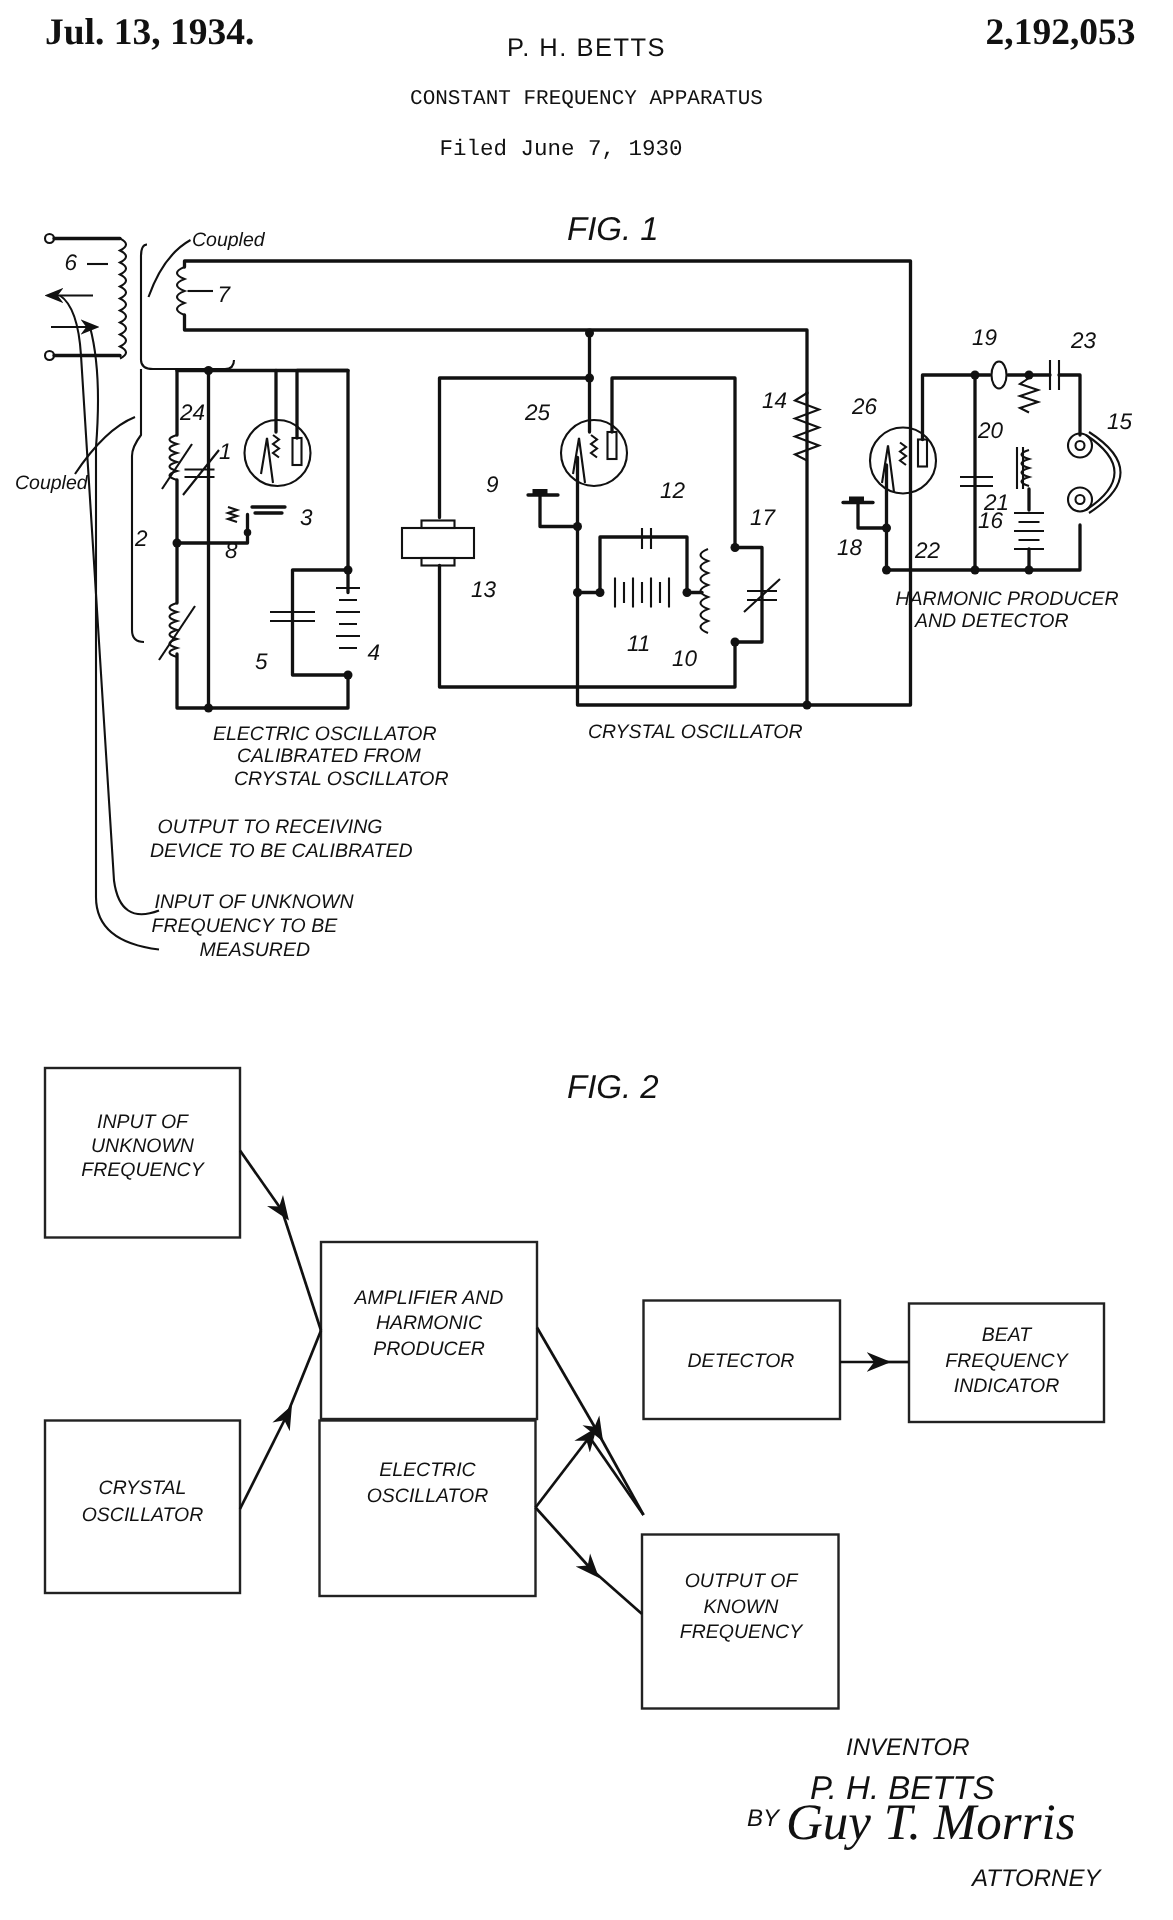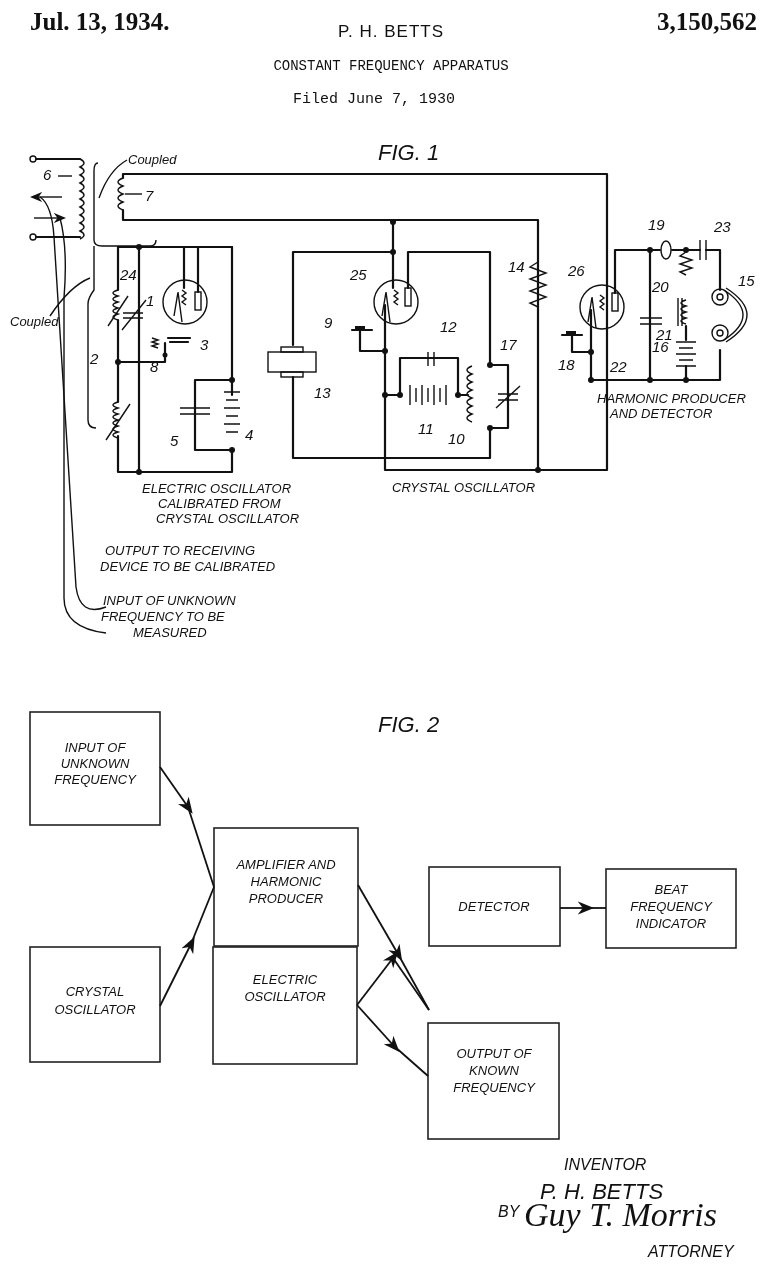--- a/index.html
+++ b/index.html
@@ -19,21 +19,21 @@
     .dot { fill: #111; }
     .box { stroke: #222; stroke-width: 1.6; fill: none; }
     .btxt { font-size: 13px; text-anchor: middle; }
     .sig { font-family: "Liberation Serif", serif; font-style: italic; font-size: 34px; }
   </style>
 </head>
 <body>
 
 <div class="abs hdr-date">Jul. 13, 1934.</div>
 <div class="abs hdr-inv">P. H. BETTS</div>
-<div class="abs hdr-num">3,150,562</div>
+<div class="abs hdr-num">2,192,053</div>
 <div class="abs hdr-title">CONSTANT FREQUENCY APPARATUS</div>
 <div class="abs hdr-filed">Filed June 7, 1930</div>
 
 <svg class="abs" style="left:0;top:0" width="782" height="1280" viewBox="0 0 782 1280">
   <defs>
     <marker id="arr" viewBox="0 0 10 10" refX="5" refY="5" markerWidth="9" markerHeight="9" orient="auto">
       <path d="M0,1 L10,5 L0,9 L3,5 Z" fill="#111"></path>
     </marker>
   </defs>
 

